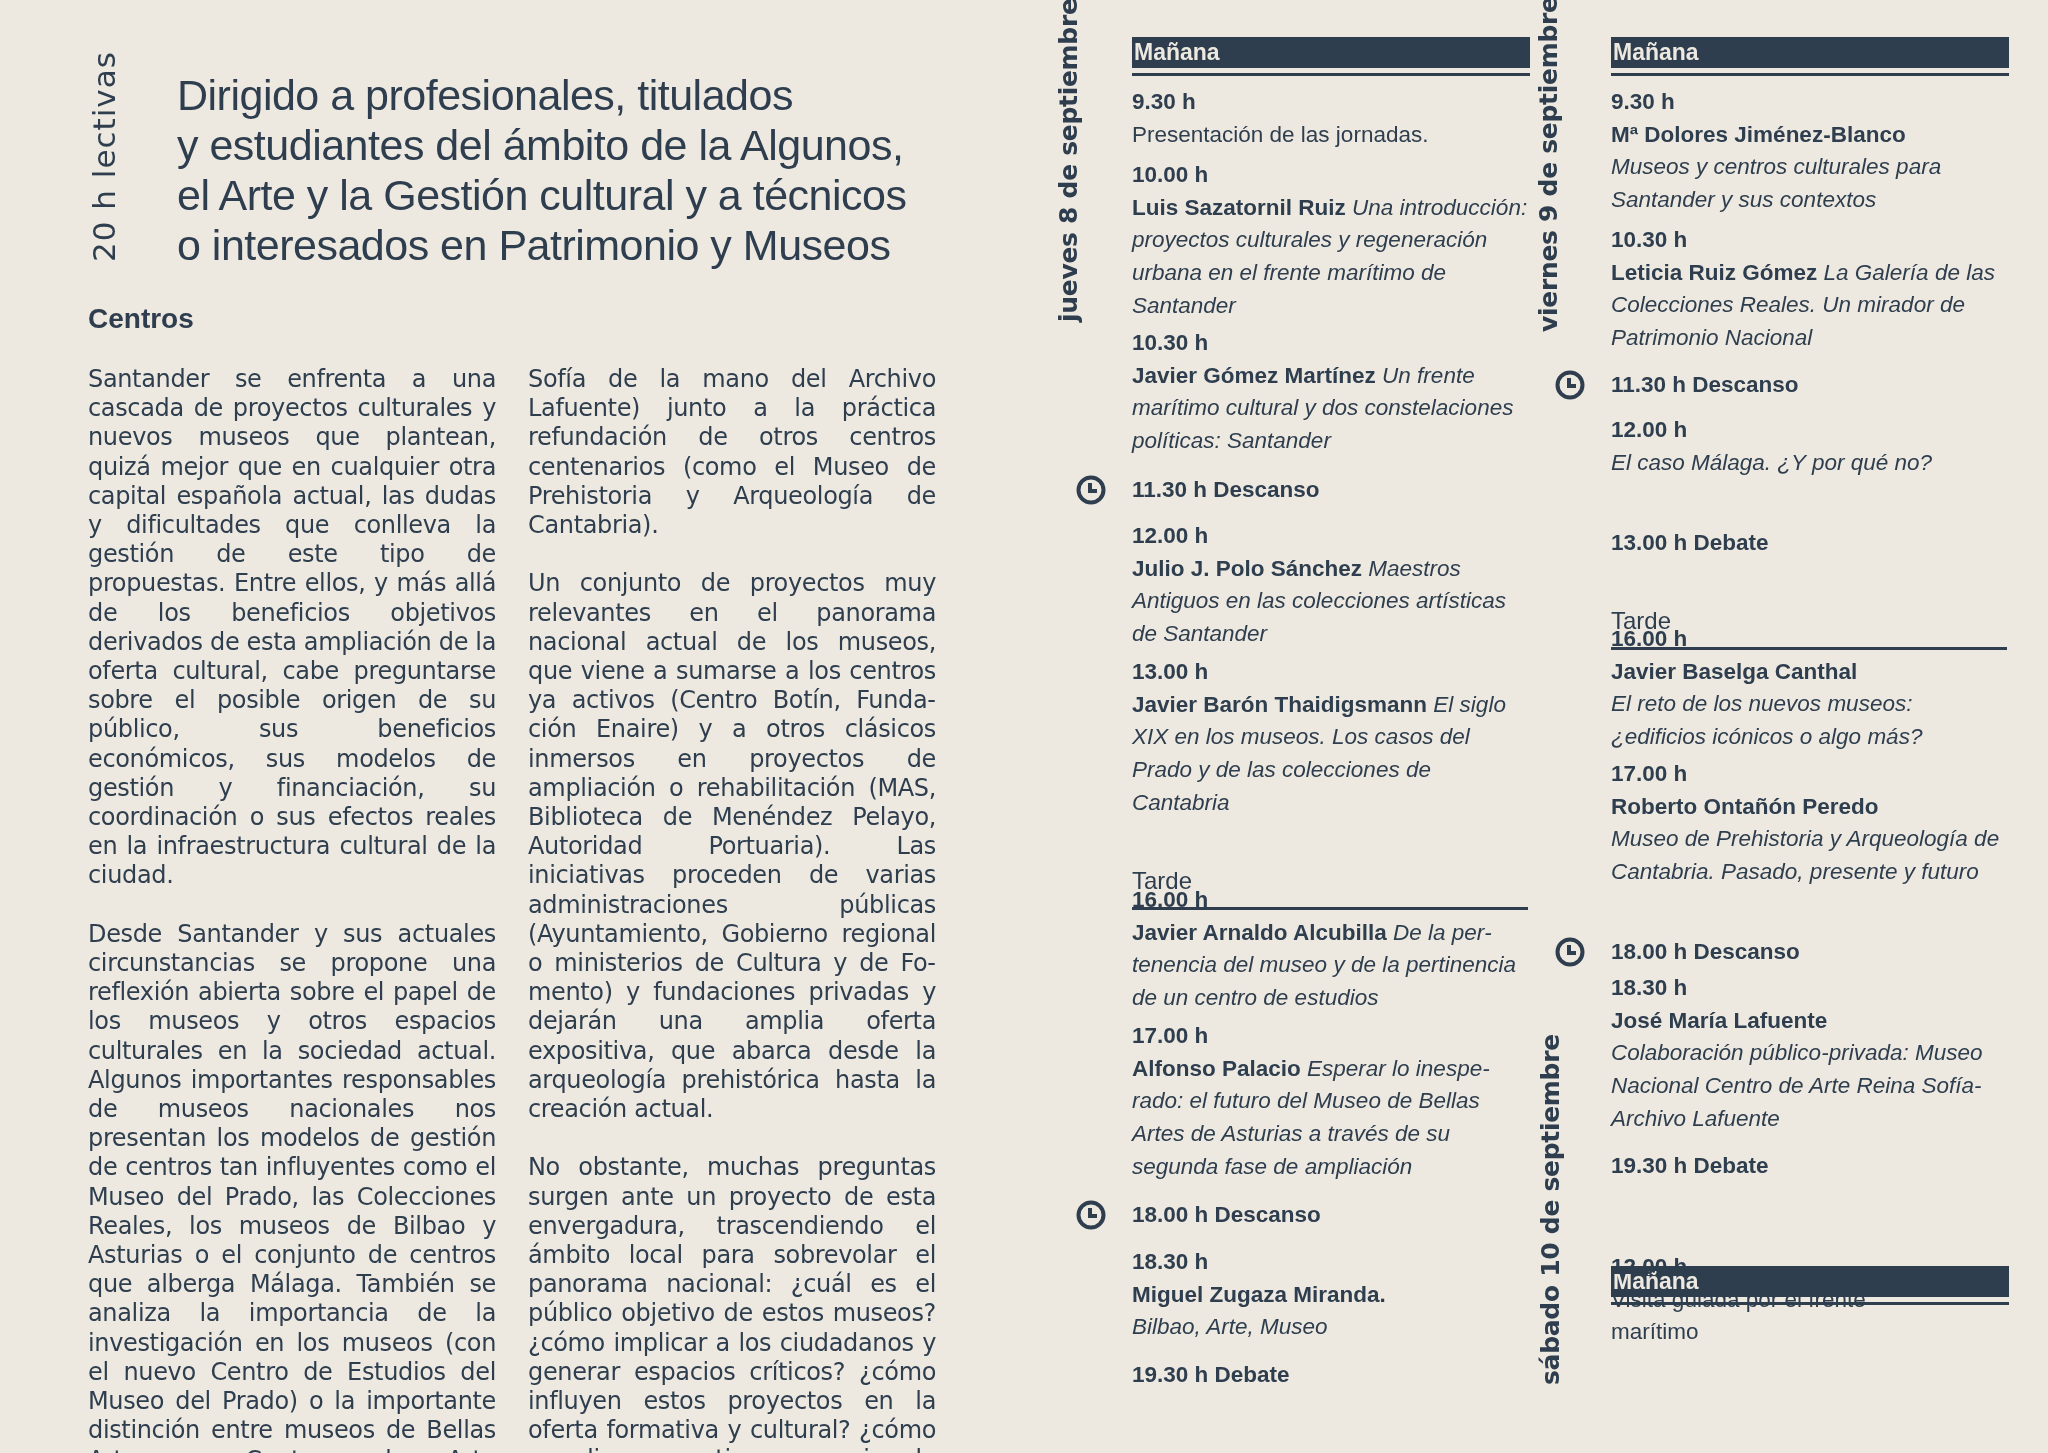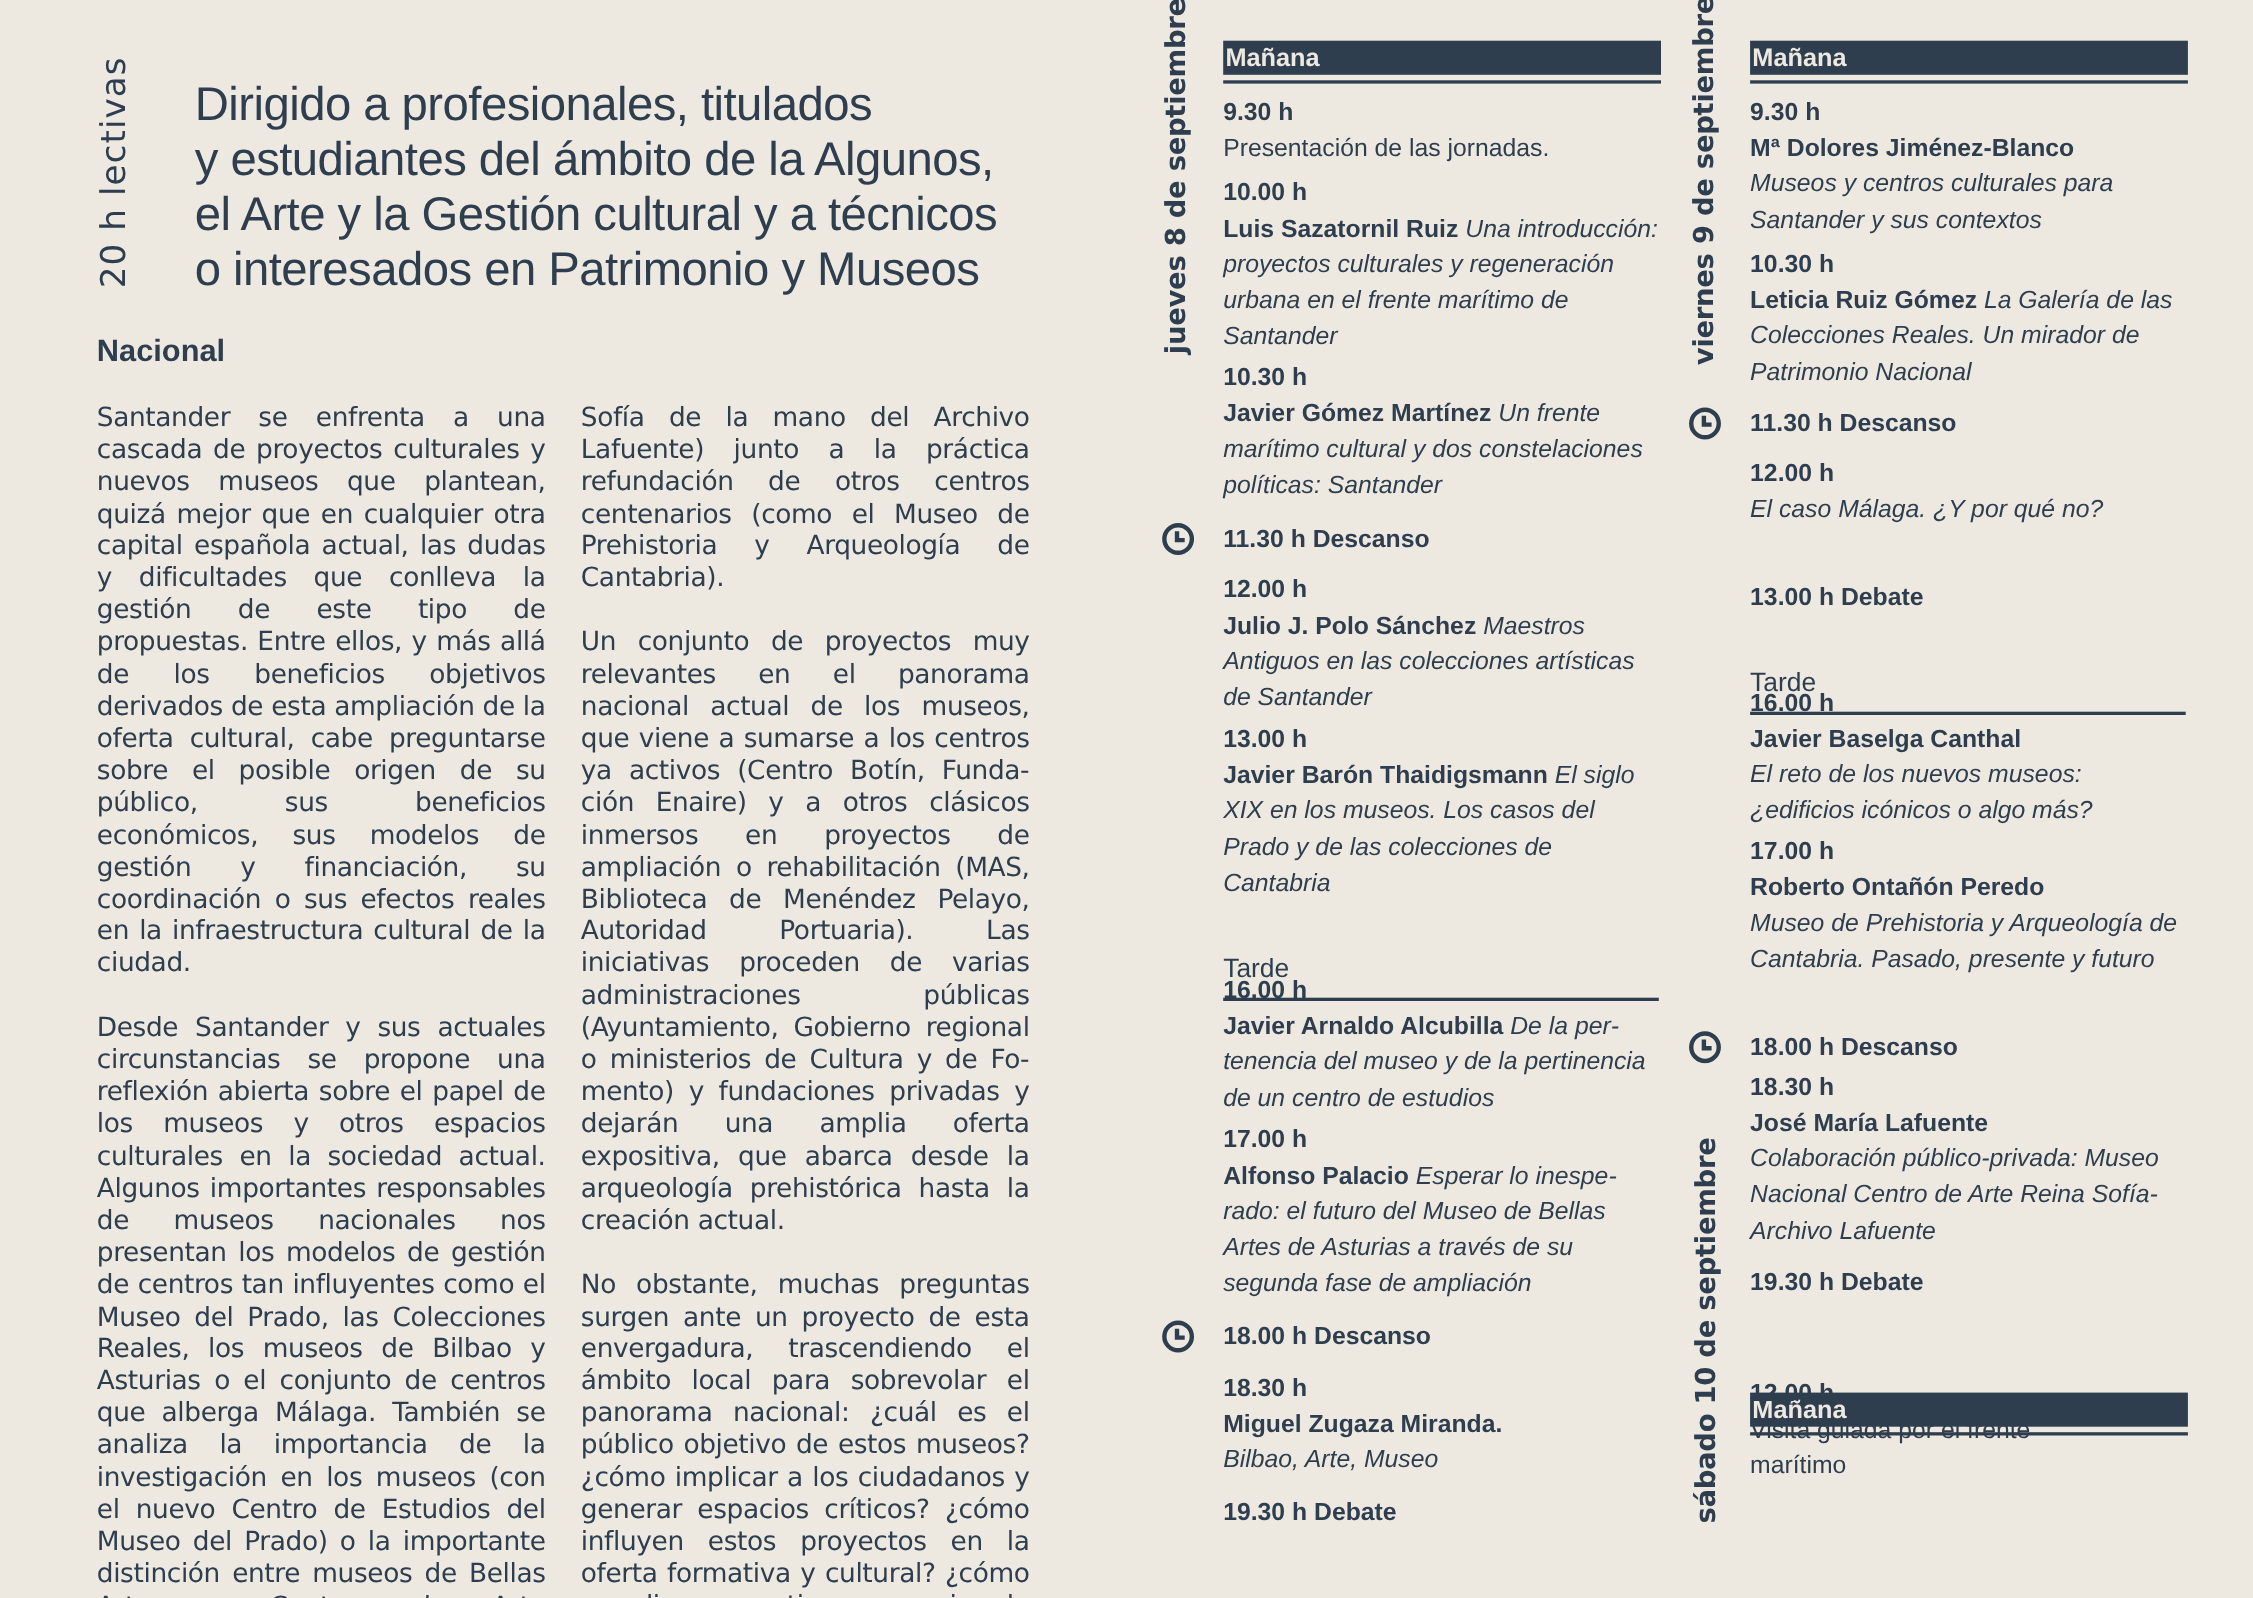--- a/index.html
+++ b/index.html
@@ -26,21 +26,21 @@
     font-family: "Liberation Sans", sans-serif;
   }
   .body-col {
     width: 408px; font-size: 24px; line-height: 29.2px; text-align: justify;
     font-family: "DejaVu Sans", sans-serif; letter-spacing: -0.35px;
     hyphens: manual;
   }
   .body-col p { margin: 0 0 29.2px 0; }
   .body-col p:last-child { margin-bottom: 0; }
 
-  .sched { width: 396px; font-family: "Liberation Sans", sans-serif; font-size: 22.5px; line-height: 32.7px; }
+  .sched { width: 396px; font-family: "Liberation Sans", sans-serif; font-size: 22.5px; line-height: 32.7px; margin-left: 20px; }
   .section-bar {
     position: relative; height: 31px; background: #2E3E4E; color: #EDE9E1;
     font-weight: bold; font-size: 23px; line-height: 31px; padding-left: 2px;
   }
   .section-bar::after {
     content: ""; position: absolute; left: 0; right: 0; top: 36px; height: 3px; background: #2E3E4E;
   }
   .section-plain {
     position: relative; font-weight: normal; font-size: 24px; height: 32px; line-height: 32px;
   }
@@ -62,21 +62,21 @@
 
 <div class="vlabel hours-label" style="left:86px; top:262px;">20 h lectivas</div>
 
 <div class="abs title">
   <div>Dirigido a profesionales, titulados</div>
   <div>y estudiantes del ámbito de la Algunos,</div>
   <div>el Arte y la Gestión cultural y a técnicos</div>
   <div>o interesados en Patrimonio y Museos</div>
 </div>
 
-<div class="abs heading">Nacional</div>
+<div class="abs heading">Centros</div>
 
 <div class="abs body-col" style="left:88px; top:365px;">
   <p>Santander se enfrenta a una cascada de proyectos culturales y nuevos mu­seos que plantean, quizá mejor que en cualquier otra capital española actual, las dudas y dificultades que conlleva la gestión de este tipo de propuestas. En­tre ellos, y más allá de los beneficios ob­jetivos derivados de esta ampliación de la oferta cultural, cabe preguntarse so­bre el posible origen de su público, sus beneficios económicos, sus modelos de gestión y financiación, su coordinación o sus efectos reales en la infraestructura cultural de la ciudad.</p>
   <p>Desde Santander y sus actuales circuns­tancias se propone una reflexión abierta sobre el papel de los museos y otros es­pacios culturales en la sociedad actual. Algunos importantes responsables de museos nacionales nos presentan los modelos de gestión de centros tan in­fluyentes como el Museo del Prado, las Colecciones Reales, los museos de Bil­bao y Asturias o el conjunto de centros que alberga Málaga. También se analiza la importancia de la investigación en los museos (con el nuevo Centro de Estu­dios del Museo del Prado) o la impor­tante distinción entre museos de Bellas Artes y Centros de Arte Contemporá­neo. Por último, se presentan algunos de los nuevos proyectos que llegan a Santander (como la colección del Banco Santander o el centro asociado del Reina</p>
 </div>
 
 <div class="abs body-col" style="left:528px; top:365px;">
   <p>Sofía de la mano del Archivo Lafuente) junto a la práctica refundación de otros centros centenarios (como el Museo de Prehistoria y Arqueología de Cantabria).</p>
   <p>Un conjunto de proyectos muy relevan­tes en el panorama nacional actual de los museos, que viene a sumarse a los centros ya activos (Centro Botín, Funda­ción Enaire) y a otros clásicos inmersos en proyectos de ampliación o rehabilita­ción (MAS, Biblioteca de Menéndez Pela­yo, Autoridad Portuaria). Las iniciativas proceden de varias administraciones públicas (Ayuntamiento, Gobierno re­gional o ministerios de Cultura y de Fo­mento) y fundaciones privadas y dejarán una amplia oferta expositiva, que abarca desde la arqueología prehistórica hasta la creación actual.</p>
   <p>No obstante, muchas preguntas surgen ante un proyecto de esta envergadura, trascendiendo el ámbito local para so­brevolar el panorama nacional: ¿cuál es el público objetivo de estos museos? ¿cómo implicar a los ciudadanos y ge­nerar espacios críticos? ¿cómo influyen estos proyectos en la oferta formativa y cultural? ¿cómo coordinar y gestionar espacios de trabajo conjuntos? ¿ha lle­gado para Santander el momento de su definitiva consolidación como ciudad de la cultura?</p>

